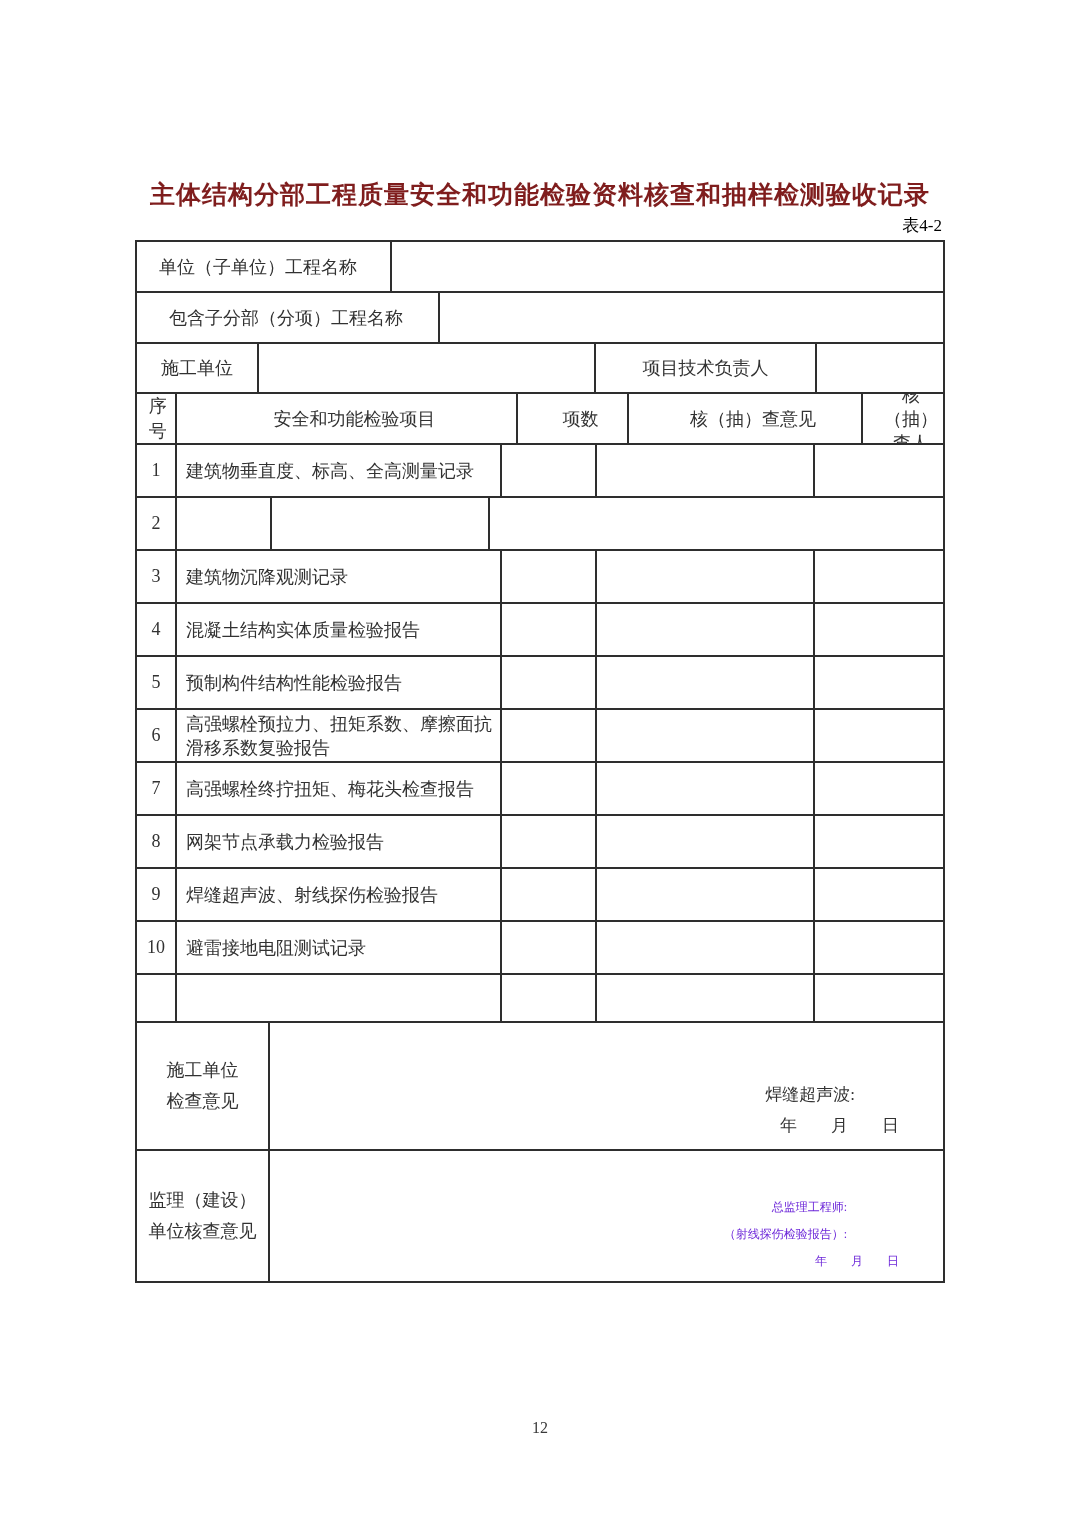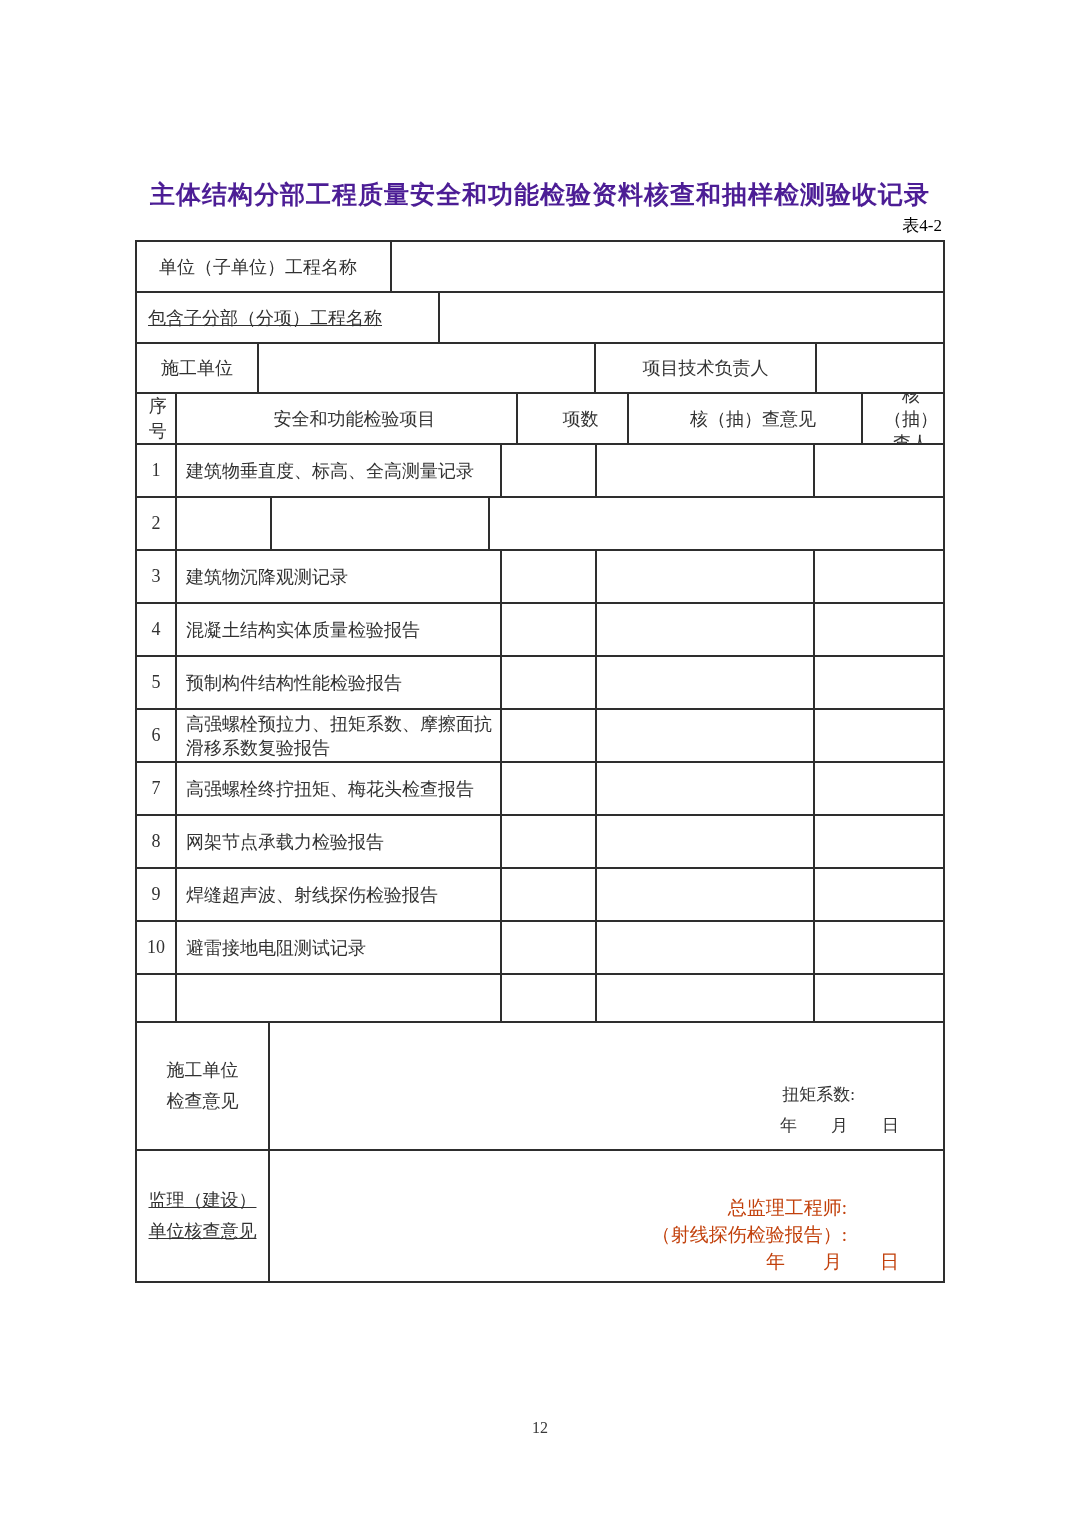--- a/index.html
+++ b/index.html
@@ -17,21 +17,21 @@
   .title {
     position: absolute;
     top: 178px;
     left: 0;
     width: 100%;
     text-align: center;
     font-family: "Liberation Sans", "DejaVu Sans", sans-serif;
     font-weight: bold;
     font-size: 25px;
     letter-spacing: 1px;
-    color: #4c1d95;
+    color: #7f1d1d;
   }
   .table-no {
     position: absolute;
     top: 214px;
     right: 138px;
     font-size: 17px;
     color: #000000;
   }
   .form {
     position: absolute;
@@ -61,44 +61,44 @@
   .w122 { flex: 0 0 122px; }
   .w337 { flex: 0 0 337px; }
   .w221 { flex: 0 0 221px; }
   .w133 { flex: 0 0 133px; }
   .c1 { flex: 0 0 40px; }
   .c2 { flex: 0 0 325px; }
   .c3 { flex: 0 0 95px; }
   .c4 { flex: 0 0 218px; }
   .c5 { flex: 1 1 auto; }
   .pad-l { padding-left: 22px; }
-  .pad-l2 { padding-left: 11px; text-decoration: underline; }
+  .pad-l2 { padding-left: 32px; }
   .item-text { padding-left: 9px; padding-right: 6px; line-height: 24px; }
   .wrap-seq { width: 1.2em; word-break: break-all; text-align: right; line-height: 1.35; margin: 0 auto; }
   .wrap4 { width: 4.1em; word-break: break-all; text-align: center; line-height: 1.75; margin: 0 auto; }
   .wrap6 { width: 6.1em; word-break: break-all; text-align: center; line-height: 1.75; margin: 0 auto; }
   .section-content { position: relative; }
   .sign-a {
     position: absolute;
     right: 44px;
     bottom: 8px;
     font-size: 17px;
     text-align: right;
     line-height: 31px;
     color: #333;
   }
   .sign-a .indent-r { padding-right: 44px; }
   .sign-b {
     position: absolute;
     right: 44px;
     bottom: 6px;
-    font-size: 19px;
+    font-size: 12px;
     text-align: right;
     line-height: 27px;
-    color: #c2410c;
+    color: #6d28d9;
   }
   .sign-b .indent-r { padding-right: 52px; }
   .pageno {
     position: absolute;
     top: 1419px;
     left: 0;
     width: 100%;
     text-align: center;
     font-size: 16px;
     color: #3a3a3a;
@@ -237,27 +237,27 @@
       <div class="cell c4"></div>
       <div class="cell c5"></div>
     </div>
 
     <div class="row" style="height:128px;">
       <div class="cell w133 center">
         <span class="wrap4">施工单位检查意见</span>
       </div>
       <div class="cell flex1 section-content">
         <div class="sign-a">
-          <div class="indent-r">扭矩系数:</div>
+          <div class="indent-r">焊缝超声波:</div>
           <div>年　　月　　日</div>
         </div>
       </div>
     </div>
 
-    <div class="row" style="height:130px;text-decoration:underline;">
+    <div class="row" style="height:130px;">
       <div class="cell w133 center">
         <span class="wrap6">监理（建设）单位核查意见</span>
       </div>
       <div class="cell flex1 section-content">
         <div class="sign-b">
           <div class="indent-r">总监理工程师:</div>
           <div class="indent-r">（射线探伤检验报告）:</div>
           <div>年　　月　　日</div>
         </div>
       </div>

